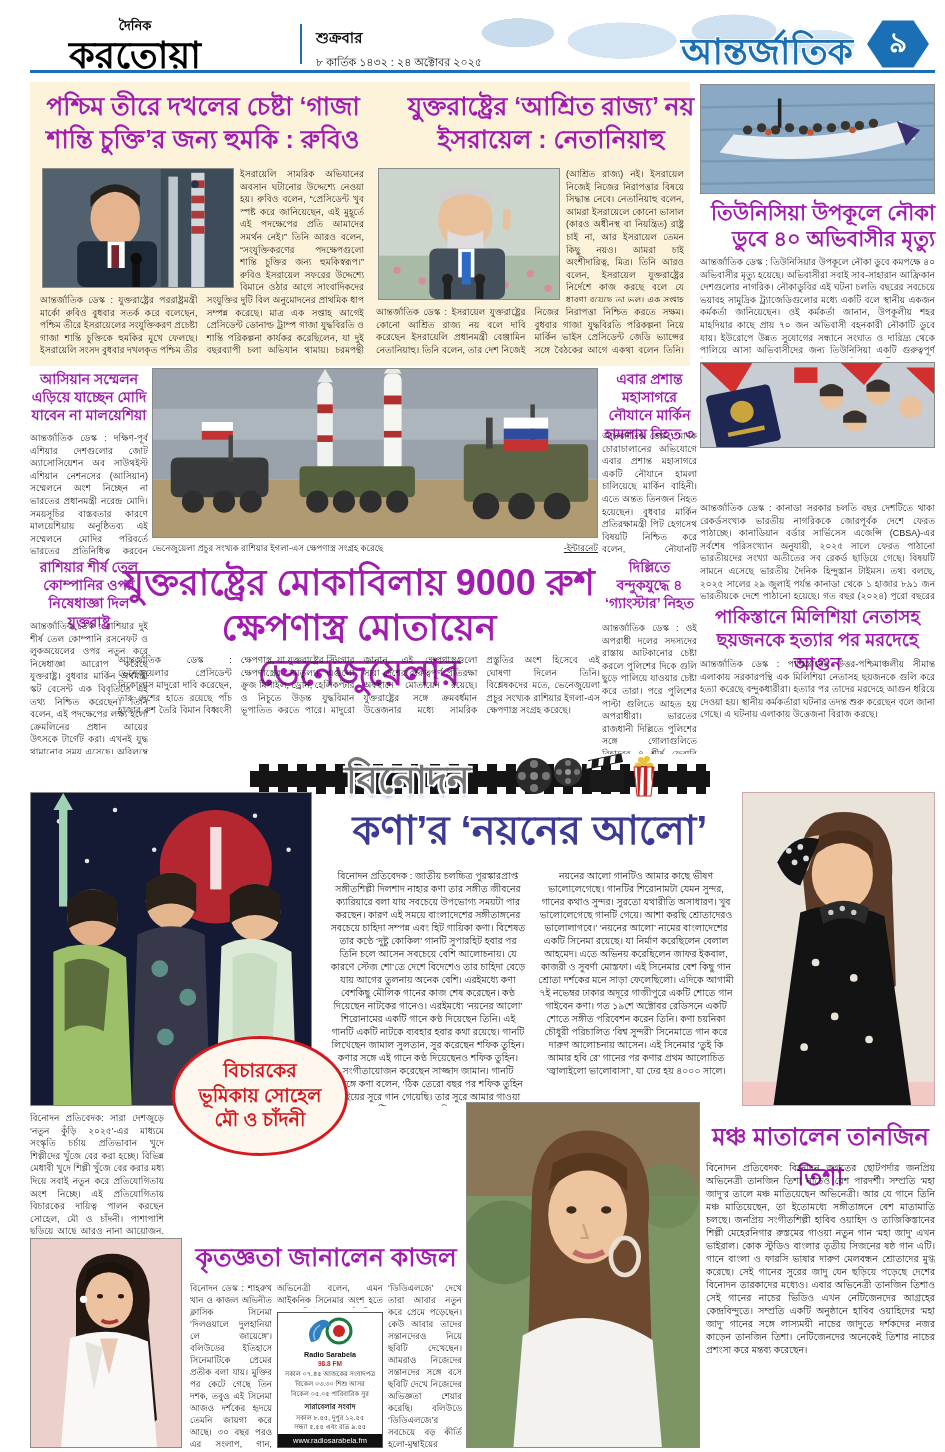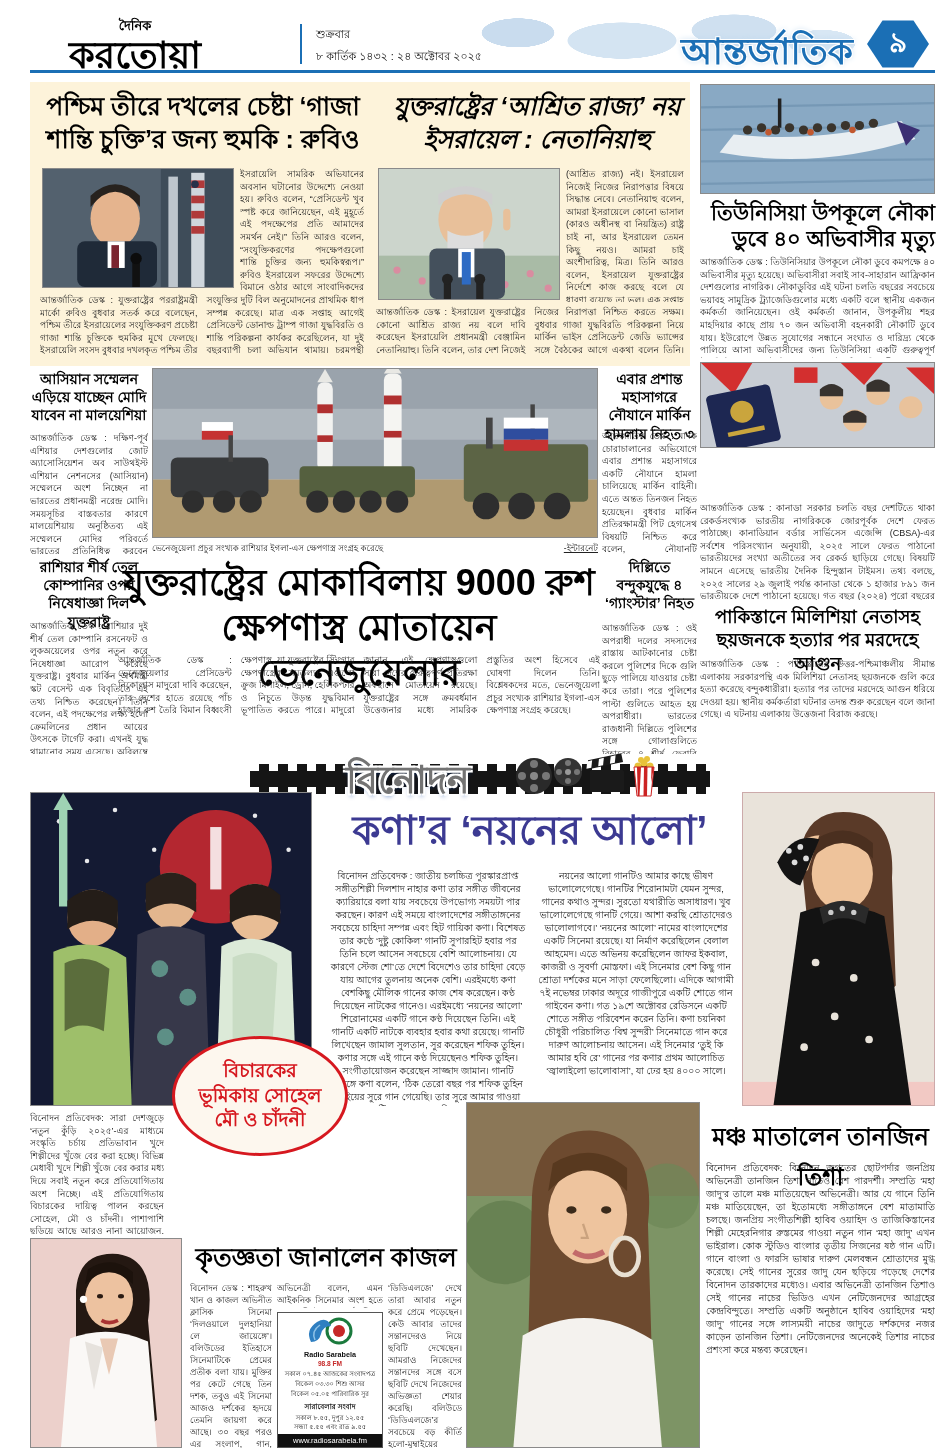--- a/index.html
+++ b/index.html
@@ -3,21 +3,21 @@
 <meta charset="utf-8">
 <style>
   * { margin:0; padding:0; box-sizing:border-box; }
   html,body { background:#e8e8e8; }
   body { font-family:"Liberation Sans","DejaVu Sans",sans-serif; }
   .page { position:relative; width:945px; height:1452px; background:#ffffff; margin:0 auto; overflow:hidden; }
   .abs { position:absolute; }
   .body-text { font-size:9px; line-height:1.4; text-align:justify; color:#1c1c1c; overflow:hidden; }
   .cols2 { columns:2; column-gap:9px; }
   .cols4 { columns:4; column-gap:9px; }
-  .headline { font-weight:bold; color:#000000; text-align:center; }
+  .headline { font-weight:bold; color:#a21caf; text-align:center; }
   .lead-headline { font-size:25px; line-height:1.3; }
   .rail-headline { font-size:21px; line-height:1.25; }
   .mid-headline { font-size:14px; line-height:1.3; }
   .big-headline { font-size:36px; line-height:1.25; }
   .photo { position:absolute; border:1px solid #8a8a8a; overflow:hidden; background:#ccc; }
   .photo svg { display:block; width:100%; height:100%; }
   .caption { font-size:8.5px; color:#222; }
   .blue-rule { background:#1b6fb5; }
   .cream { background:#fdf3da; }
   .masthead-title { font-weight:bold; color:#000; letter-spacing:0; }
@@ -52,21 +52,21 @@
   <div class="abs worldmap" style="left:470px;top:12px;width:400px;height:52px;"></div>
 
   <div class="abs" style="left:30px;top:16px;width:210px;text-align:center;">
     <div class="masthead-title" style="font-size:13px;">দৈনিক</div>
     <div class="masthead-title" style="font-size:37px;line-height:1.05;">করতোয়া</div>
   </div>
 
   <div class="abs" style="left:300px;top:24px;width:2px;height:40px;background:#1b6fb5;"></div>
 
   <div class="abs" style="left:316px;top:26px;width:240px;">
-    <div style="font-weight:normal;font-size:11px;color:#111;">শুক্রবার</div>
+    <div style="font-weight:bold;font-size:15px;color:#111;">শুক্রবার</div>
     <div style="font-size:11px;color:#111;margin-top:3px;">৮ কার্তিক ১৪৩২ : ২৪ অক্টোবর ২০২৫</div>
   </div>
 
   <div class="abs section-logo" style="right:92px;top:24px;font-size:36px;">আন্তর্জাতিক</div>
   <div class="abs hexagon" style="right:16px;top:18px;width:62px;height:52px;font-size:28px;">৯</div>
 
   <div class="abs blue-rule" style="left:30px;top:70px;width:905px;height:3px;"></div>
 
   <div class="abs cream" style="left:30px;top:82px;width:660px;height:284px;"></div>
 
@@ -91,21 +91,21 @@
       <rect x="18" y="38" width="42" height="24" rx="4" fill="#1f2a38"></rect>
       <rect x="34" y="38" width="9" height="14" fill="#fff"></rect>
       <rect x="36" y="40" width="4" height="12" fill="#7a2430"></rect>
       <rect x="47" y="48" width="4" height="14" fill="#111"></rect>
       <circle cx="49" cy="47" r="3" fill="#0c0c0c"></circle>
     </svg>
   </div>
   <div class="abs body-text" style="left:240px;top:168px;width:124px;height:122px;">ইসরায়েলি সামরিক অভিযানের অবসান ঘটানোর উদ্দেশ্যে নেওয়া হয়। রুবিও বলেন, “প্রেসিডেন্ট খুব স্পষ্ট করে জানিয়েছেন, এই মুহূর্তে এই পদক্ষেপের প্রতি আমাদের সমর্থন নেই।” তিনি আরও বলেন, “সংযুক্তিকরণের পদক্ষেপগুলো শান্তি চুক্তির জন্য হুমকিস্বরূপ।” রুবিও ইসরায়েল সফরের উদ্দেশ্যে বিমানে ওঠার আগে সাংবাদিকদের বলেন, “তারা গণতন্ত্রের দেশ, ভোট দেবে, মতামত দেবে—কিন্তু এই সময়টাতে এমন কিছু করা বুদ্ধিমানের কাজ হবে না।”</div>
   <div class="abs body-text cols2" style="left:40px;top:294px;width:324px;height:68px;">আন্তর্জাতিক ডেস্ক : যুক্তরাষ্ট্রের পররাষ্ট্রমন্ত্রী মার্কো রুবিও বুধবার সতর্ক করে বলেছেন, পশ্চিম তীরে ইসরায়েলের সংযুক্তিকরণ প্রচেষ্টা গাজা শান্তি চুক্তিকে হুমকির মুখে ফেলছে। ইসরায়েলি সংসদ বুধবার দখলকৃত পশ্চিম তীর সংযুক্তির দুটি বিল অনুমোদনের প্রাথমিক ধাপ সম্পন্ন করেছে। মাত্র এক সপ্তাহ আগেই প্রেসিডেন্ট ডোনাল্ড ট্রাম্প গাজা যুদ্ধবিরতি ও শান্তি পরিকল্পনা কার্যকর করেছিলেন, যা দুই বছরব্যাপী চলা অভিযান থামায়। চরমপন্থী বসতি স্থাপনকারীদের সহিংসতা প্রসঙ্গে তিনি বলেন, “আমরা যে কোনো ঘটনার ব্যাপারে উদ্বিগ্ন, যা শান্তির ভিত্তিকে অস্থিতিশীল করতে পারে।” তবে রুবিও শান্তি প্রক্রিয়া নিয়ে আশাবাদী, “প্রতি হুমকি থাকবে, কিন্তু আমি মনে করি আমরা নির্ধারিত সময়ের আগেই এগোচ্ছি।”</div>
 
-  <div class="abs headline lead-headline" style="left:382px;top:90px;width:310px;font-style:italic;">যুক্তরাষ্ট্রের ‘আশ্রিত রাজ্য’ নয় ইসরায়েল : নেতানিয়াহু</div>
+  <div class="abs headline lead-headline" style="left:396px;top:90px;width:310px;">যুক্তরাষ্ট্রের ‘আশ্রিত রাজ্য’ নয় ইসরায়েল : নেতানিয়াহু</div>
   <div class="photo" style="left:378px;top:168px;width:182px;height:132px;">
     <svg viewBox="0 0 100 72" preserveAspectRatio="none">
       <rect width="100" height="72" fill="#ccd5cc"></rect>
       <rect y="48" width="100" height="24" fill="#a9bba6"></rect>
       <g fill="#d98ca0">
           <circle cx="10" cy="56" r="2"></circle>
           <circle cx="24" cy="62" r="2"></circle>
           <circle cx="84" cy="58" r="2"></circle>
           <circle cx="94" cy="66" r="2"></circle>
           <circle cx="70" cy="64" r="2"></circle>

